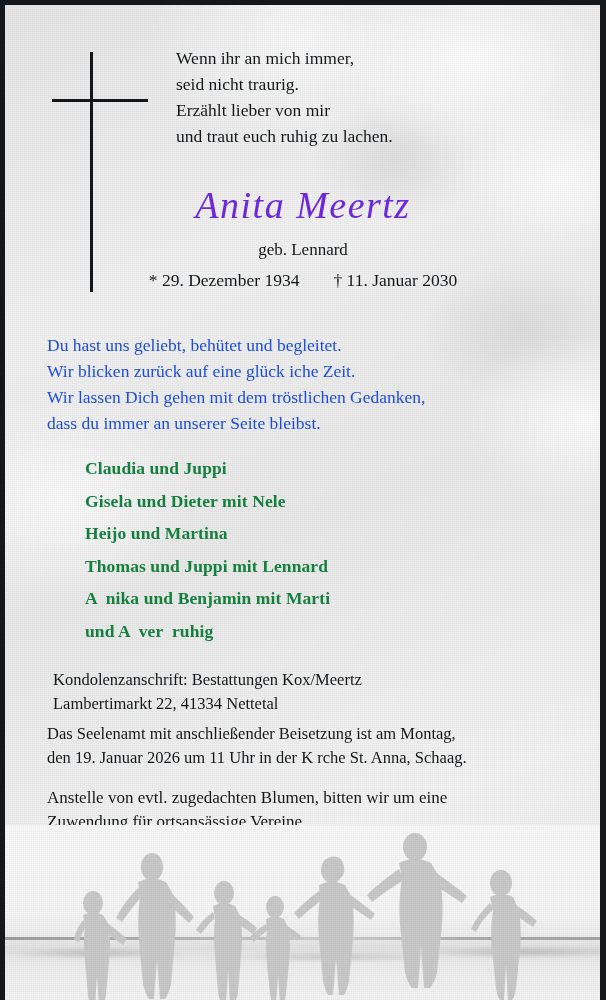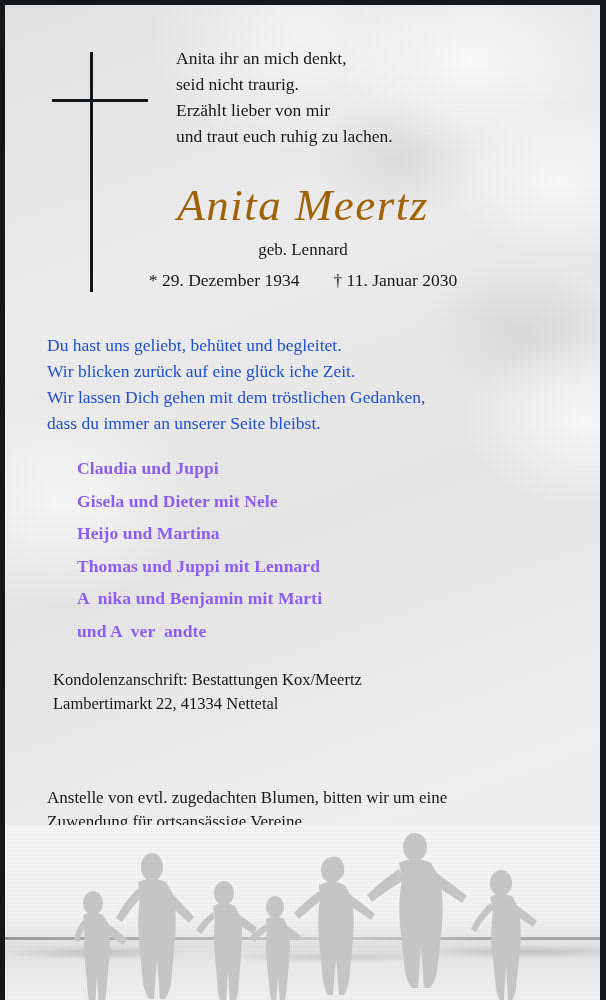--- a/index.html
+++ b/index.html
@@ -55,46 +55,46 @@
 
   .poem-top {
     position:absolute; left:176px; top:45px;
     font-size:17.5px; line-height:26px; color:#15181a;
     white-space:pre-line;
   }
 
   .name {
     position:absolute; left:0; right:0; top:178px;
     text-align:center;
-    font-size:45px;
+    font-size:38px;
     font-style:italic;
     letter-spacing:1.5px;
-    color:#a16207;
+    color:#6d28d9;
     line-height:54px;
   }
   .maiden {
     position:absolute; left:0; right:0; top:240px;
     text-align:center; font-size:17px; color:#15181a;
   }
   .dates {
     position:absolute; left:0; right:0; top:270px;
     text-align:center; font-size:17.5px; color:#15181a;
   }
   .dates .born { margin-right:34px; }
 
   .poem-mid {
     position:absolute; left:47px; top:332px;
     font-size:17.5px; line-height:26px; color:#1d4ed8;
     white-space:pre-line;
   }
 
   .family { position:absolute; left:77px; top:452px; }
   .family .fam-line {
-    font-size:17.5px; font-weight:bold; color:#8b5cf6;
-    line-height:32.5px; letter-spacing:0.1px; white-space:pre;
+    font-size:17.5px; font-weight:bold; color:#15803d;
+    line-height:32.5px; letter-spacing:0.1px; white-space:pre;margin-left:8px;
   }
 
   .address {
     position:absolute; left:53px; top:668px;
     font-size:16.5px; line-height:24px; color:#15181a;
     white-space:pre-line;
   }
   .service {
     position:absolute; left:47px; top:722px;
     font-size:16.5px; line-height:24px; color:#15181a;
@@ -152,21 +152,21 @@
   <div class="frame-left"></div>
   <div class="frame-right"></div>
 
   <div class="content">
 
     <div class="cross">
       <div class="stem"></div>
       <div class="bar"></div>
     </div>
 
-    <div class="poem-top">Anita ihr an mich denkt,
+    <div class="poem-top">Wenn ihr an mich immer,
 seid nicht traurig.
 Erzählt lieber von mir
 und traut euch ruhig zu lachen.</div>
 
     <div class="name">Anita Meertz</div>
     <div class="maiden">geb. Lennard</div>
 
     <div class="dates">
       <span class="born">* 29. Dezember 1934</span><span class="died">† 11. Januar 2030</span>
     </div>
@@ -175,25 +175,27 @@
 Wir blicken zurück auf eine glück iche Zeit.
 Wir lassen Dich gehen mit dem tröstlichen Gedanken,
 dass du immer an unserer Seite bleibst.</div>
 
     <div class="family">
       <div class="fam-line">Claudia und Juppi</div>
       <div class="fam-line">Gisela und Dieter mit Nele</div>
       <div class="fam-line">Heijo und Martina</div>
       <div class="fam-line">Thomas und Juppi mit Lennard</div>
       <div class="fam-line">A  nika und Benjamin mit Marti</div>
-      <div class="fam-line">und A  ver  andte</div>
+      <div class="fam-line">und A  ver  ruhig</div>
     </div>
 
     <div class="address">Kondolenzanschrift: Bestattungen Kox/Meertz
 Lambertimarkt 22, 41334 Nettetal</div>
+    <div class="service">Das Seelenamt mit anschließender Beisetzung ist am Montag,
+den 19. Januar 2026 um 11 Uhr in der K rche St. Anna, Schaag.</div>
     <div class="flowers">Anstelle von evtl. zugedachten Blumen, bitten wir um eine
 Zuwendung für ortsansässige Vereine.</div>
 
   </div>
 
   <div class="photo">
     <div class="horizon"></div>
     <div class="dune"></div>
 
     <svg width="595" height="175" viewBox="0 0 595 175">

